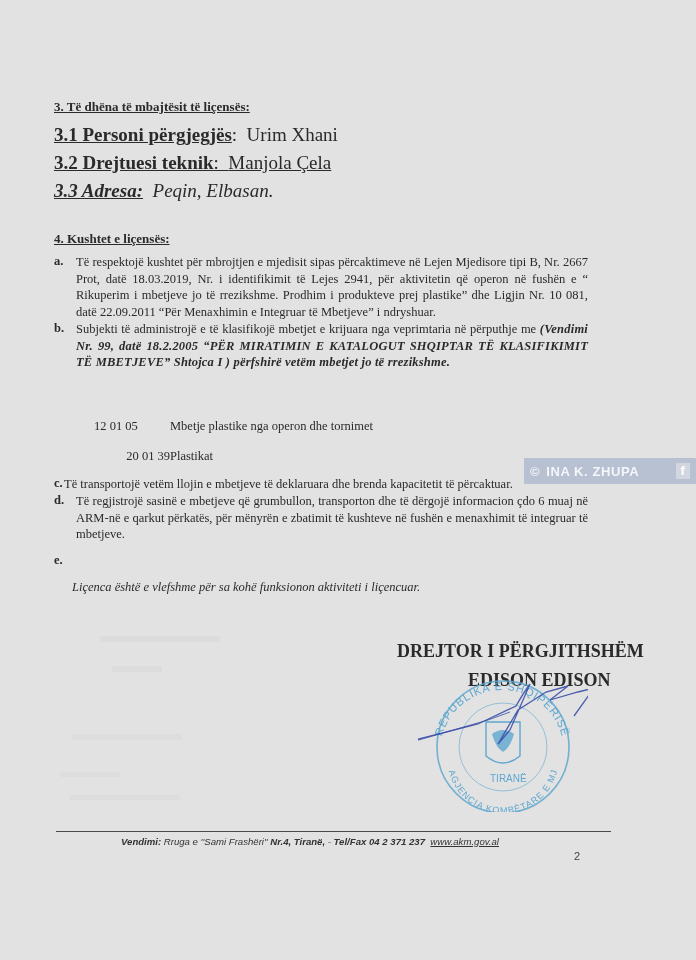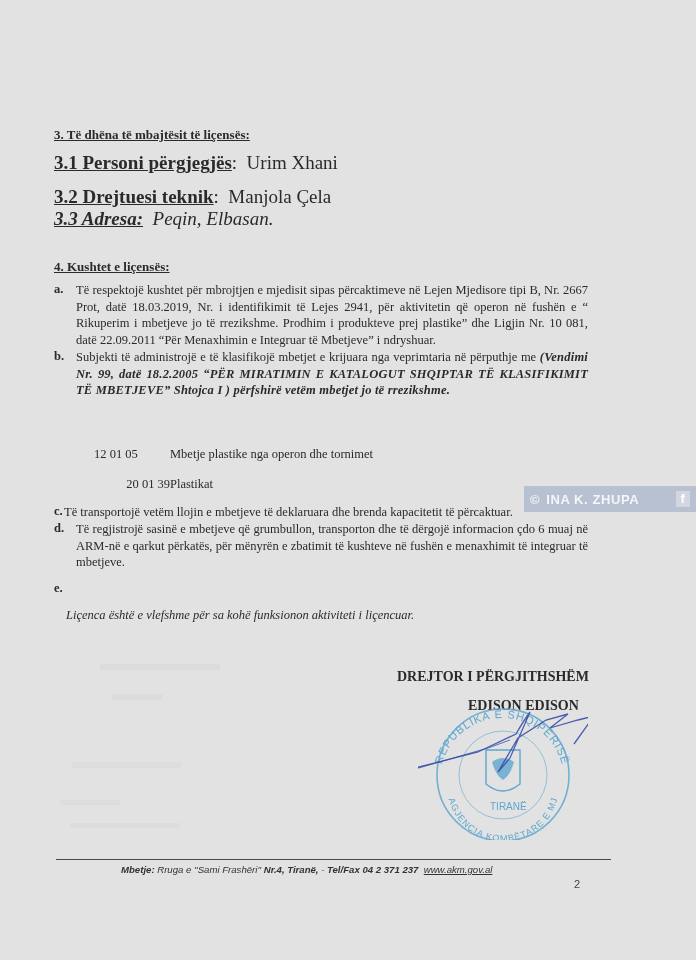--- a/index.html
+++ b/index.html
@@ -3,34 +3,34 @@
 <meta charset="utf-8">
 <style>
   html, body { margin:0; padding:0; }
   body {
     width:696px; height:960px; overflow:hidden;
     background:#e2e2e2;
     font-family:"Liberation Serif", serif;
     color:#2a2a2a;
     position:relative;
   }
-  .page { position:absolute; left:0; top:0; width:696px; height:692px;margin-top:28px; }
+  .page { position:absolute; left:0; top:0; width:696px; height:692px; }
   .abs { position:absolute; white-space:nowrap; }
   .sec-title { font-weight:bold; text-decoration:underline; font-size:13px; }
   .field { font-size:19px; }
   .field .lbl { font-weight:bold; text-decoration:underline; }
   .item-letter { position:absolute; font-weight:bold; font-size:12.5px; }
   .para {
     position:absolute; font-size:12.5px; line-height:16.7px;
     text-align:justify; text-align-last:left; white-space:normal;
   }
   .para .bold { font-weight:bold; letter-spacing:0.2px;font-style:italic; }
   .code-row { font-size:12.5px; }
   .italic-note { font-style:italic; font-size:12.5px; }
-  .sig-title { font-weight:bold; font-size:14px;text-align:center; }
+  .sig-title { font-weight:bold; font-size:18px;text-align:center; }
   .footer-line { position:absolute; left:56px; top:831px; width:555px; height:1px; background:#4a4a4a; }
   .footer { font-family:"Liberation Sans", sans-serif; font-style:italic; font-size:9.6px; color:#333; }
   .footer b { font-weight:bold; }
   .footer u { color:#333; }
   .pagenum { font-family:"Liberation Sans", sans-serif; font-size:11px; color:#444; }
   .watermark {
     position:absolute; left:524px; top:458px; width:172px; height:26px;
     background:rgba(150,165,195,0.55); color:#f4f6fa;
     font-family:"Liberation Sans", sans-serif; font-weight:bold; font-size:13px;
     display:flex; align-items:center; gap:6px; padding-left:6px; box-sizing:border-box;
@@ -52,21 +52,21 @@
   <div class="ghost" style="left:112px;top:666px;width:50px;height:6px;background:#dcdcdc;"></div>
   <div class="ghost" style="left:72px;top:734px;width:110px;height:6px;background:#dddddd;"></div>
   <div class="ghost" style="left:60px;top:772px;width:60px;height:5px;background:#dddddd;"></div>
   <div class="ghost" style="left:70px;top:795px;width:110px;height:5px;background:#dddddd;"></div>
 
   <div class="abs sec-title" style="left:54px;top:99px;">3. Të dhëna të mbajtësit të liçensës:</div>
 
   <div class="abs field" style="left:54px;top:124px;">
     <span class="lbl">3.1 Personi përgjegjës</span>:&nbsp; <span>Urim Xhani</span>
   </div>
-  <div class="abs field" style="left:54px;top:158px;">
+  <div class="abs field" style="left:54px;top:152px;text-decoration:underline;">
     <span class="lbl">3.2 Drejtuesi teknik</span>:&nbsp; <span>Manjola Çela</span>
   </div>
   <div class="abs field" style="left:54px;top:180px;font-style:italic;">
     <span class="lbl">3.3 Adresa:</span>&nbsp; <span>Peqin, Elbasan.</span>
   </div>
 
   <div class="abs sec-title" style="left:54px;top:231px;">4. Kushtet e liçensës:</div>
 
   <div class="item-letter" style="left:54px;top:254px;">a.</div>
   <div class="para" style="left:76px;top:254px;width:512px;">Të respektojë kushtet për mbrojtjen e mjedisit sipas përcaktimeve në Lejen Mjedisore tipi B, Nr. 2667 Prot, datë 18.03.2019, Nr. i identifikimit të Lejes 2941, për aktivitetin që operon në fushën e “ Rikuperim i mbetjeve jo të rrezikshme. Prodhim i produkteve prej plastike” dhe Ligjin Nr. 10 081, datë 22.09.2011 “Për Menaxhimin e Integruar të Mbetjeve” i ndryshuar.</div>
@@ -85,21 +85,21 @@
   </div>
 
   <div class="item-letter" style="left:54px;top:476px;">c.</div>
   <div class="para" style="left:64px;top:476px;width:520px;">Të transportojë vetëm llojin e mbetjeve të deklaruara dhe brenda kapacitetit të përcaktuar.</div>
 
   <div class="item-letter" style="left:54px;top:493px;">d.</div>
   <div class="para" style="left:76px;top:493px;width:512px;">Të regjistrojë sasinë e mbetjeve që grumbullon, transporton  dhe të dërgojë informacion  çdo 6 muaj në ARM-në  e qarkut  përkatës, për mënyrën e zbatimit të  kushteve në fushën e menaxhimit të integruar të mbetjeve.</div>
 
   <div class="item-letter" style="left:54px;top:553px;">e.</div>
 
-  <div class="abs italic-note" style="left:66px;top:580px;">Liçenca është  e vlefshme  për sa kohë  funksionon aktiviteti i liçencuar.</div>
+  <div class="abs italic-note" style="left:72px;top:580px;">Liçenca është  e vlefshme  për sa kohë  funksionon aktiviteti i liçencuar.</div>
 
   <div class="watermark">
     <span>©</span>
     <span>INA K. ZHUPA</span>
     <span class="fb">f</span>
   </div>
 
   <div class="abs sig-title" style="left:397px;top:641px;">DREJTOR I PËRGJITHSHËM</div>
   <div class="abs sig-title" style="left:468px;top:670px;">EDISON EDISON</div>
 
@@ -119,18 +119,18 @@
     <path d="M 68 50 L 102 50 L 102 84 Q 85 98 68 84 Z" fill="none" stroke="#5fa7cf" stroke-width="1.4"></path>
     <path d="M 74 62 Q 85 54 96 62 Q 92 76 85 80 Q 78 76 74 62 Z" fill="#5fa7cf" opacity="0.8"></path>
     <text x="72" y="110" font-family="Liberation Sans, sans-serif" font-size="10" fill="#5fa7cf">TIRANË</text>
 
     <path d="M -50 80 L 60 52 L 98 34 Q 106 20 112 12 L 92 58 L 80 72 L 100 38 L 128 20 L 150 14 L 132 28 L 160 20 L 176 16 L 156 44" fill="none" stroke="#3a4fa8" stroke-width="1.3" opacity="0.9"></path>
     <path d="M -48 82 L 70 48 L 92 40" fill="none" stroke="#3a4fa8" stroke-width="1" opacity="0.8"></path>
   </svg>
 
   <div class="footer-line"></div>
   <div class="abs footer" style="left:121px;top:836px;">
-    <b>Mbetje:</b><span> Rruga e ''Sami Frashëri'' </span><b>Nr.4, Tiranë,</b><span> -  </span><b>Tel/Fax</b><b> 04 2 371 237</b>&nbsp;
+    <b>Vendimi:</b><span> Rruga e ''Sami Frashëri'' </span><b>Nr.4, Tiranë,</b><span> -  </span><b>Tel/Fax</b><b> 04 2 371 237</b>&nbsp;
     <u>www.akm.gov.al</u>
   </div>
   <div class="abs pagenum" style="left:574px;top:850px;">2</div>
 
 </div>
 
 </body></html>

